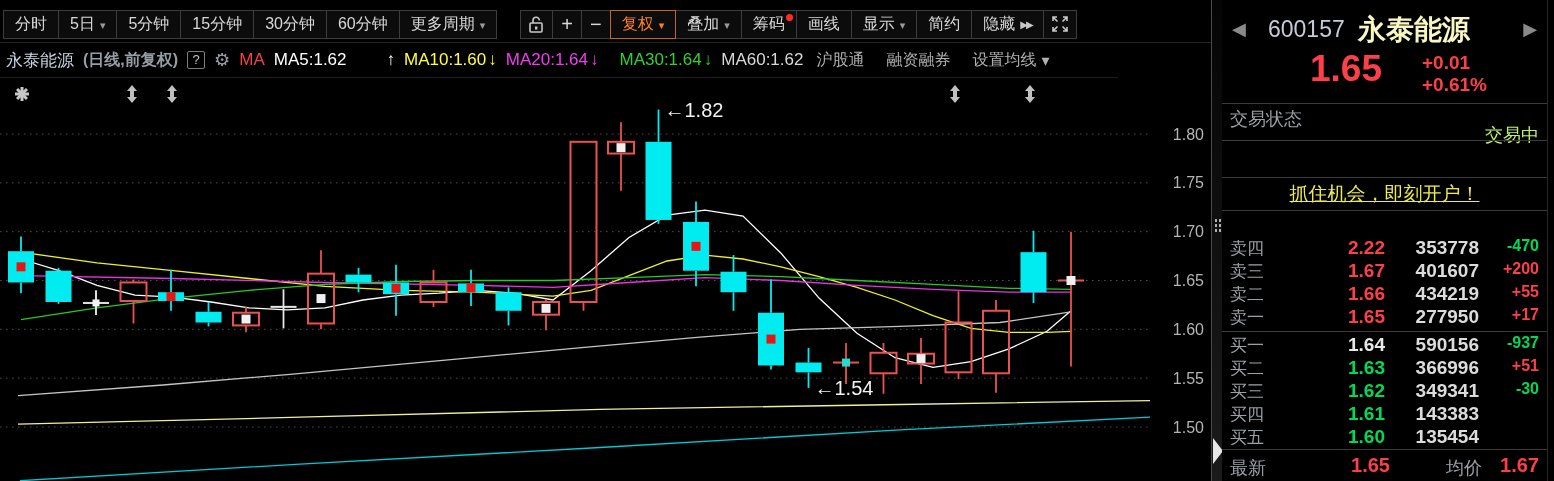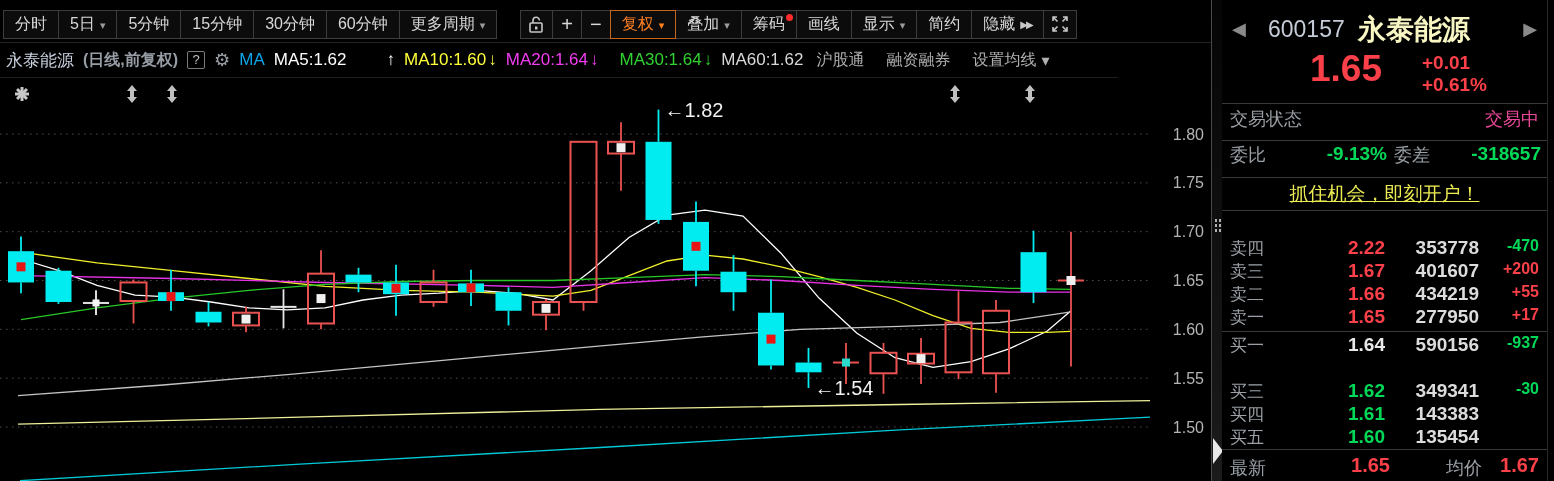--- a/index.html
+++ b/index.html
@@ -18,21 +18,21 @@
   .icon-btn{padding:0 8px;}
   .reddot{position:absolute;top:3px;right:3px;width:7px;height:7px;border-radius:50%;background:#ff2a2a;}
   .chevrons{font-size:10px;letter-spacing:-2px;color:#c8c8c8;}
   .legend{height:35px;display:flex;align-items:center;gap:9px;padding-left:6px;font-size:16px;
           border-bottom:1px solid #1e1e1e;width:1118px;white-space:nowrap;}
   .stock-name{color:#c9d2e0;font-size:17px;}
   .mode{color:#979da5;font-weight:bold;}
   .help-box{border:1px solid #7c7c7c;color:#c0c0c0;font-size:13px;width:18px;height:18px;line-height:16px;
             text-align:center;border-radius:2px;}
   .gear{color:#9aa0a6;font-size:18px;}
-  .ma-prefix{color:#0ea5e9;font-size:17px;}
+  .ma-prefix{color:#ef4444;font-size:17px;}
   .ma-item{font-size:17px;display:flex;gap:2px;align-items:center;}
   .legend-right{margin-left:4px;display:flex;gap:22px;color:#b0b0b0;}
   .legend-right .lr{display:flex;align-items:center;gap:5px;}
   .chart-wrap{position:absolute;left:0;top:72px;width:1211px;height:409px;}
   
   .divider{position:absolute;left:1211px;top:0;width:11px;height:481px;
            background:linear-gradient(#050505,#1b1b1b);border-left:1px solid #4a4a4a;}
   .grip{position:absolute;left:2px;top:218px;width:8px;height:16px;
         background-image:radial-gradient(#b0b0b0 1px,transparent 1.2px);background-size:4px 5px;}
   .collapse{position:absolute;left:1px;top:438px;width:0;height:0;
@@ -333,30 +333,24 @@
       <span class="panel-stock-name">永泰能源</span>
       <span class="nav-arrow" style="right:10px;">▶</span>
     </div>
     <span class="last-price-big">1.65</span>
     <span class="chg" style="top:52px;">+0.01</span>
     <span class="chg" style="top:74px;">+0.61%</span>
     <div class="hline" style="top:103px;"></div>
 
     <div class="p-row status-row">
       <span class="lbl" style="position:absolute;left:8px;">交易状态</span>
-      <span style="position:absolute;right:8px;color:#ec4899;">交易中</span>
+      <span style="position:absolute;right:8px;color:#bef264;margin-top:16px;">交易中</span>
     </div>
     <div class="hline" style="top:140px;"></div>
 
-    <div class="p-row wb-row">
-      <span class="lbl" style="position:absolute;left:8px;">委比</span>
-      <span class="green" style="position:absolute;right:160px;font-weight:bold;font-size:19px;">-9.13%</span>
-      <span class="lbl" style="position:absolute;left:172px;">委差</span>
-      <span class="green" style="position:absolute;right:6px;font-weight:bold;font-size:19px;">-318657</span>
-    </div>
     <div class="hline" style="top:177px;"></div>
 
     <div class="p-row promo-row">
       <span class="promo-link">抓住机会，即刻开户！</span>
     </div>
     <div class="hline" style="top:210px;"></div>
 
     <div class="orow" style="top:237px;">
         <span class="olabel">卖四</span>
         <span class="oprice" style="color: rgb(251, 64, 73);">2.22</span>
@@ -382,20 +376,26 @@
         <span class="odelta" style="color: rgb(251, 64, 73);">+17</span>
       </div>
     <div class="hline" style="top:331px;"></div>
 
     <div class="orow" style="top:334px;">
         <span class="olabel">买一</span>
         <span class="oprice" style="color: rgb(232, 232, 232);">1.64</span>
         <span class="ovol">590156</span>
         <span class="odelta" style="color: rgb(0, 217, 87);">-937</span>
       </div>
+    <div class="orow" style="top:357px;">
+        <span class="olabel">买二</span>
+        <span class="oprice" style="color: rgb(0, 217, 87);">1.63</span>
+        <span class="ovol">366996</span>
+        <span class="odelta" style="color: rgb(251, 64, 73);">+51</span>
+      </div>
     <div class="orow" style="top:380px;">
         <span class="olabel">买三</span>
         <span class="oprice" style="color: rgb(0, 217, 87);">1.62</span>
         <span class="ovol">349341</span>
         <span class="odelta" style="color: rgb(0, 217, 87);">-30</span>
       </div>
     <div class="orow" style="top:403px;">
         <span class="olabel">买四</span>
         <span class="oprice" style="color: rgb(0, 217, 87);">1.61</span>
         <span class="ovol">143383</span>

